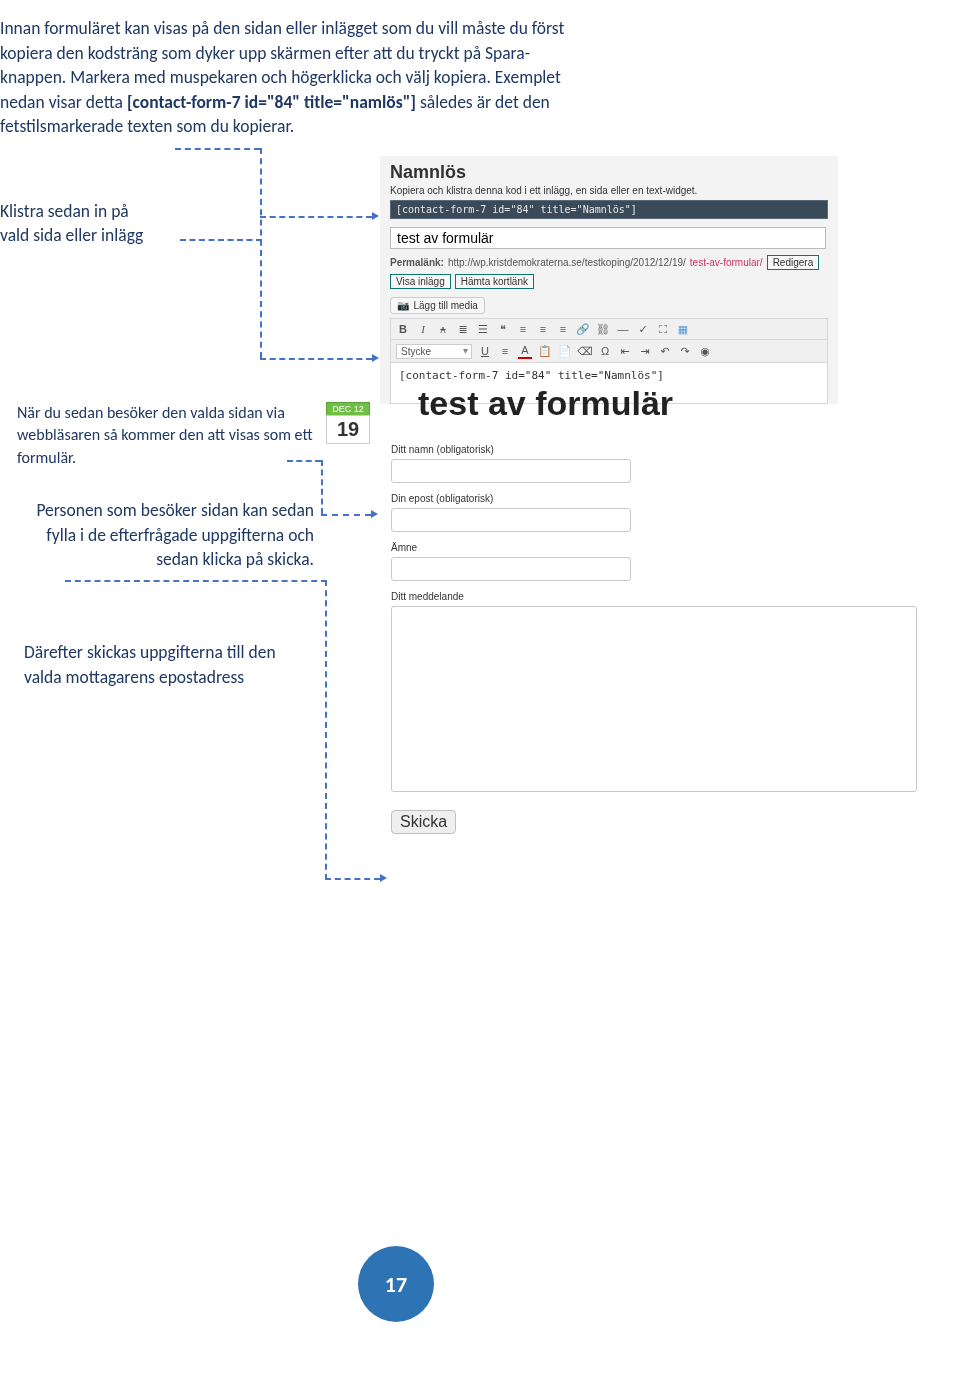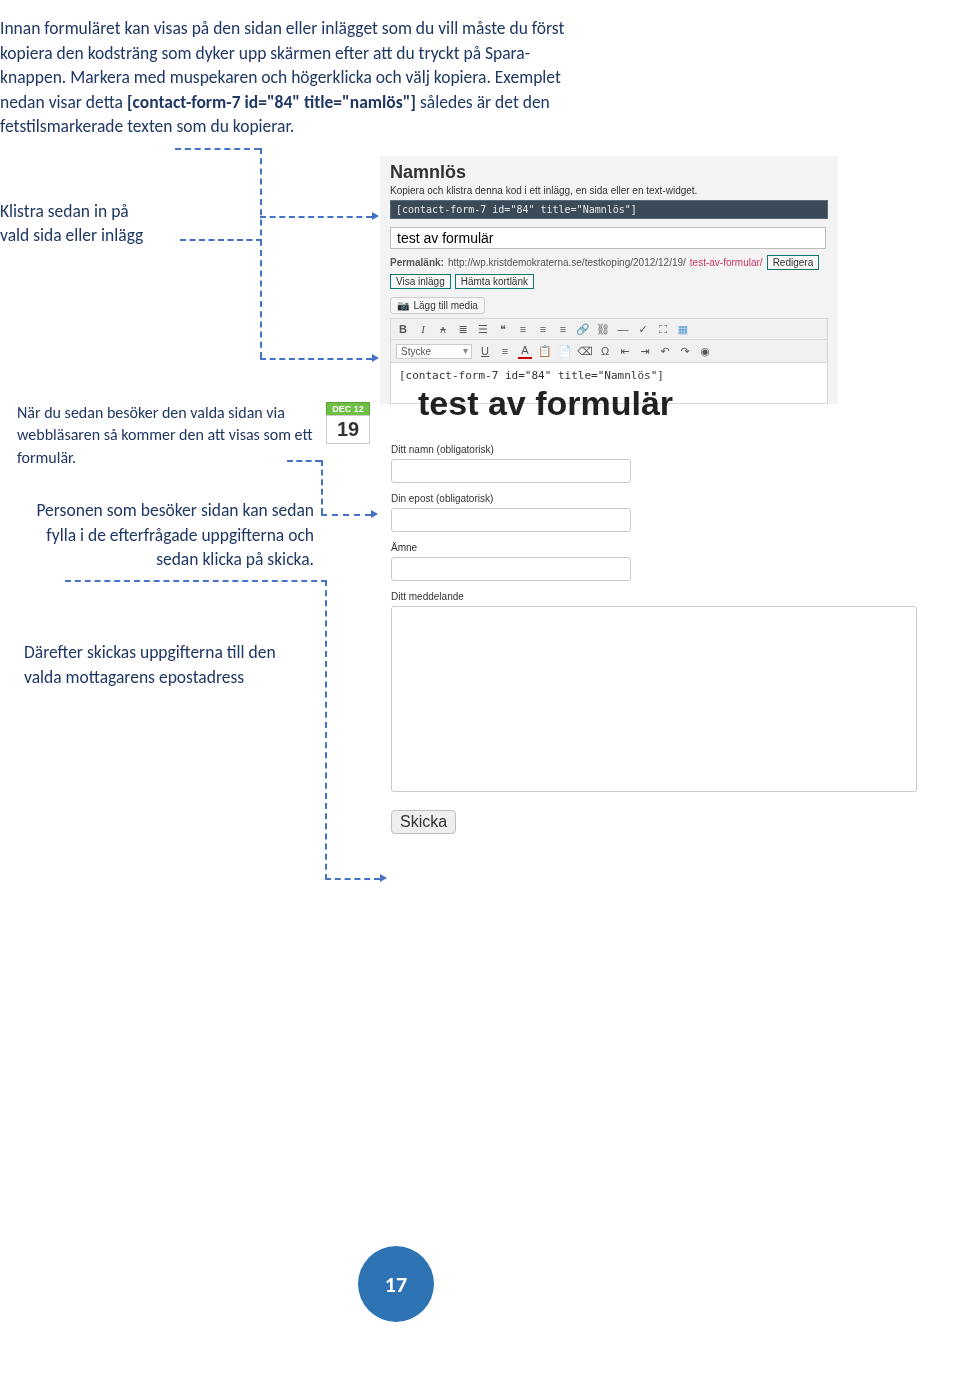--- a/index.html
+++ b/index.html
@@ -32,21 +32,21 @@
   .editor .toolbar .ico{width:14px;height:14px;display:inline-flex;align-items:center;justify-content:center;color:#555;cursor:pointer;}
   .editor .toolbar .sel{border:1px solid #ccc;background:#fff;font-size:10px;padding:1px 20px 1px 4px;min-width:50px;position:relative;}
   .editor .toolbar .sel:after{content:"▾";position:absolute;right:3px;top:0;color:#888;}
   .editor .toolbar .b{font-weight:700;}
   .editor .toolbar .i{font-style:italic;font-family:'Times New Roman',serif;}
   .editor .body{margin:0 10px;border:1px solid #d7d7d7;border-top:none;background:#fff;min-height:28px;padding:6px 8px;font-family:monospace;font-size:11px;color:#333;}
 
   
   .front{position:absolute;left:326px;top:384px;width:600px;font-family:Arial,sans-serif;color:#333;}
   .front .datebox{position:absolute;left:0;top:18px;width:44px;text-align:center;}
-  .front .datebox .mo{background:#6fbf44;color:#fff;font-size:9px;font-weight:700;padding:1px 0;border:1px solid #5aa036;border-bottom:none;}
+  .front .datebox .mo{background:#6fbf44;color:#fff;font-size:9px;font-weight:400;padding:1px 0;border:1px solid #5aa036;border-bottom:none;}
   .front .datebox .dy{border:1px solid #ccc;background:#fff;font-size:20px;font-weight:700;padding:2px 0;color:#333;}
   .front .posttitle{position:absolute;left:92px;top:0;font-size:34px;font-weight:700;color:#222;font-family:Arial,sans-serif;}
   .front .formarea{position:absolute;left:65px;top:50px;width:535px;}
   .front label{display:block;font-size:10px;color:#333;margin:10px 0 4px;}
   .front input[type=text]{width:240px;height:24px;border:1px solid #c9c9c9;border-radius:3px;background:#fff;padding:0 4px;box-sizing:border-box;}
   .front textarea{width:520px;height:180px;border:1px solid #c9c9c9;border-radius:3px;background:#fff;resize:none;}
   .front .submit{margin-top:14px;background:#efefef;border:1px solid #bfbfbf;border-radius:4px;padding:2px 8px;font-size:16px;cursor:pointer;color:#333;}
 
   .pagenum{position:absolute;left:358px;top:1246px;width:76px;height:76px;border-radius:50%;background:#2E74B5;color:#fff;font-size:22px;font-weight:700;display:flex;align-items:center;justify-content:center;}
 </style>

